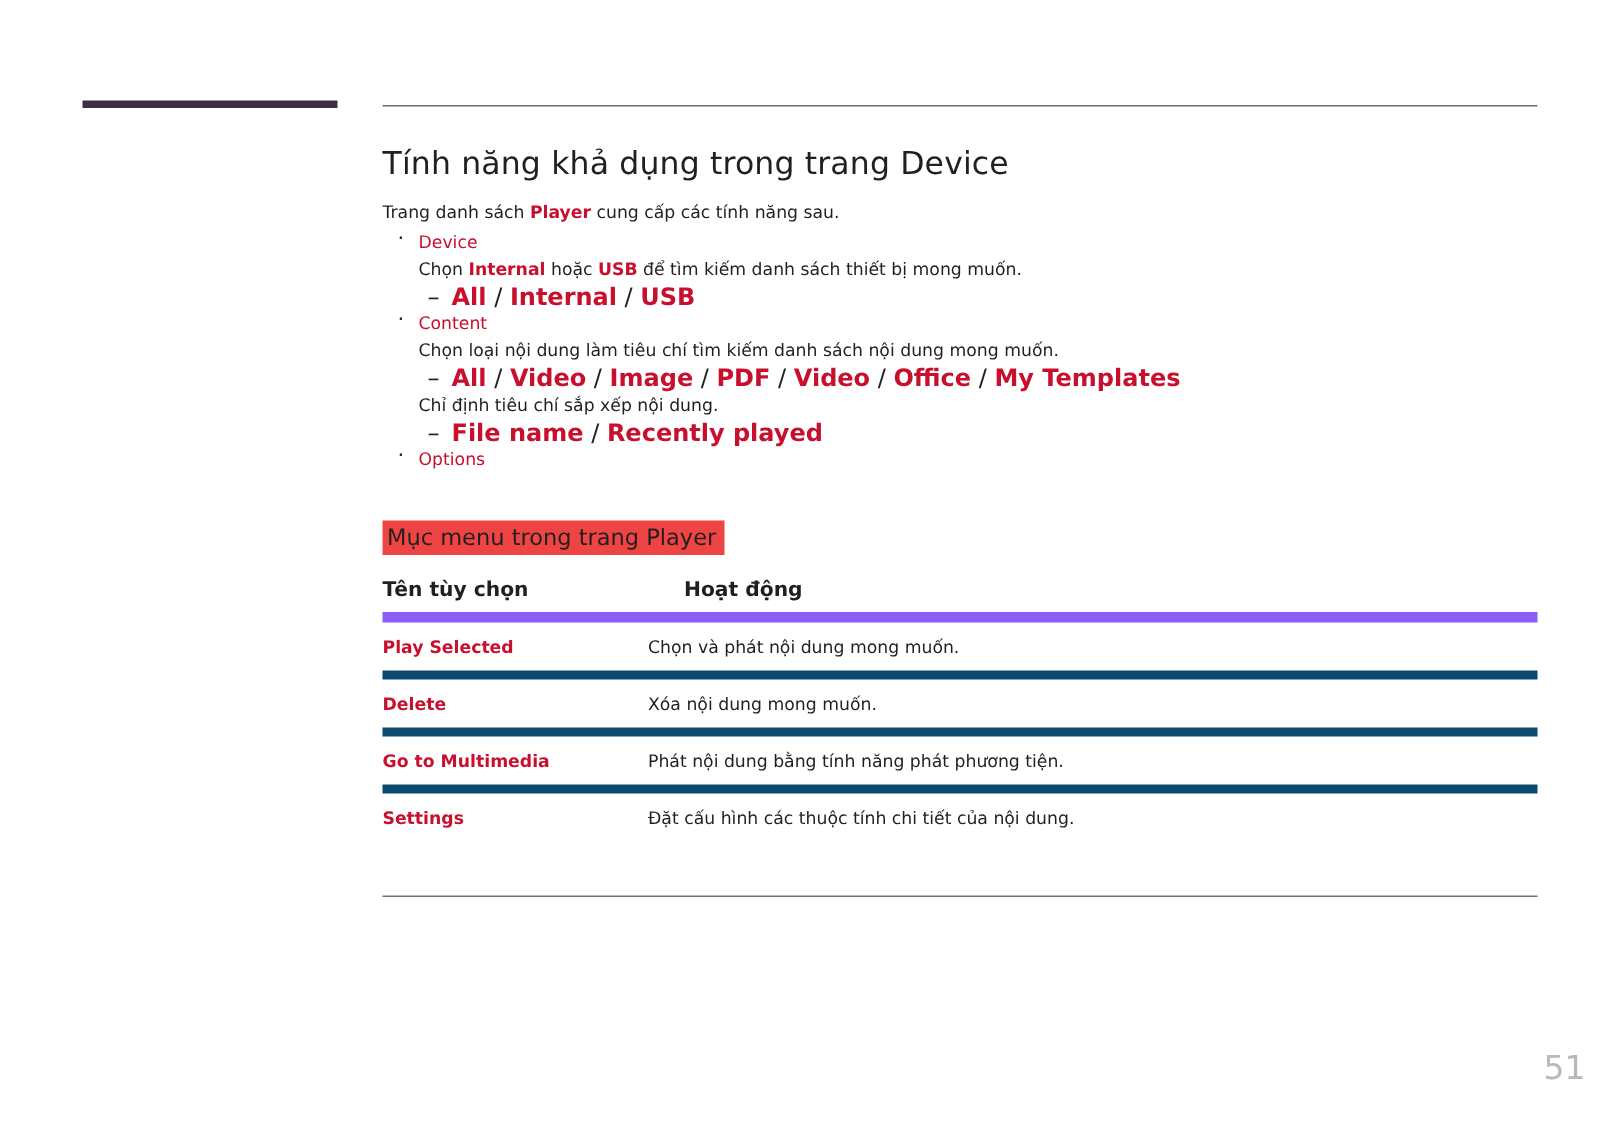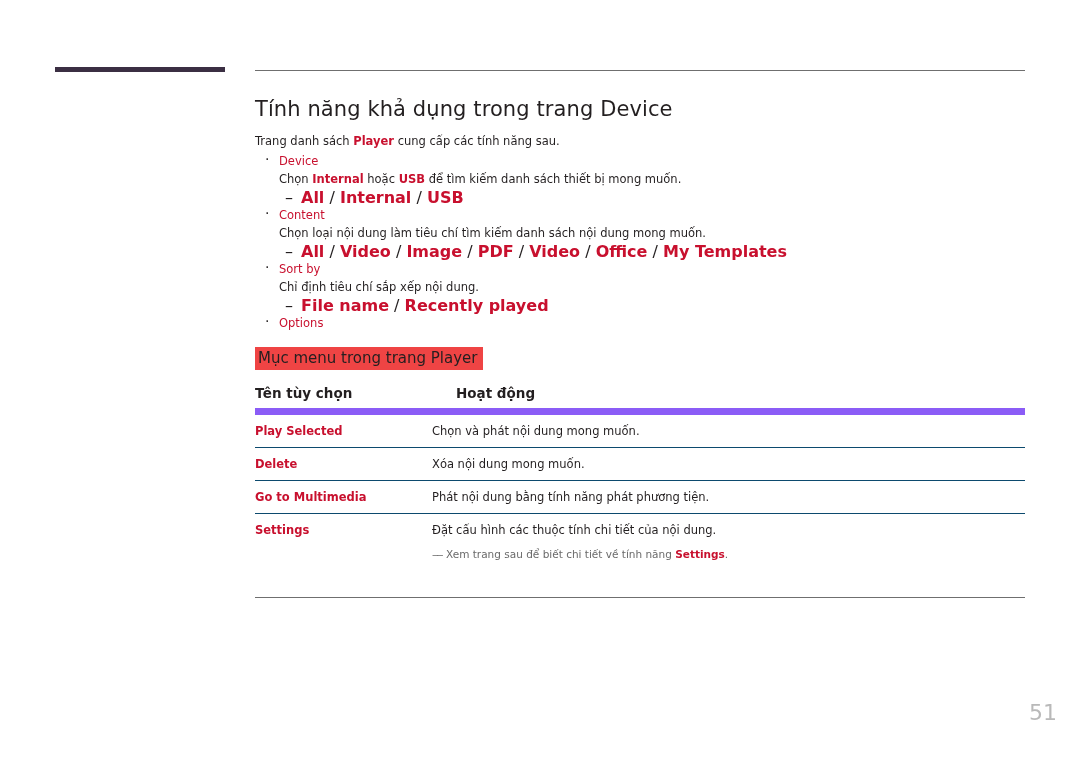--- a/index.html
+++ b/index.html
@@ -156,21 +156,21 @@
     font-weight: bold;
     color: #231f20;
   }
   .thead .c2 {
     font-size: 13.5px;
     font-weight: bold;
     color: #231f20;
   }
   .trow {
     display: flex;
-    border-bottom: 1px solid #0c4a6e;
+    border-bottom: 6px solid #0c4a6e;
     padding: 9px 0 9px 0;
     align-items: flex-start;
   }
   .trow .c1 {
     width: 177px;
     color: #c8102e;
     font-weight: bold;
     font-size: 11.5px;
     line-height: 14px;
   }
@@ -247,21 +247,20 @@
       <div class="b-head">Content</div>
       <div class="b-desc">
         <span>Chọn loại nội dung làm tiêu chí tìm kiếm danh sách nội dung mong muốn.</span>
       </div>
       <div class="b-sub">
         <span>All</span><span class="sep"> / </span><span>Video</span><span class="sep"> / </span><span>Image</span><span class="sep"> / </span><span>PDF</span><span class="sep"> / </span><span>Video</span><span class="sep"> / </span><span>Office</span><span class="sep"> / </span><span>My Templates</span>
       </div>
     </div>
 
     <div class="b-item">
-      <div class="b-head">Sort by</div>
       <div class="b-desc">
         <span>Chỉ định tiêu chí sắp xếp nội dung.</span>
       </div>
       <div class="b-sub">
         <span>File name</span><span class="sep"> / </span><span>Recently played</span>
       </div>
     </div>
 
     <div class="b-item">
       <div class="b-head">Options</div>
@@ -286,23 +285,20 @@
       <div class="c2">Xóa nội dung mong muốn.</div>
     </div>
     <div class="trow">
       <div class="c1">Go to Multimedia</div>
       <div class="c2">Phát nội dung bằng tính năng phát phương tiện.</div>
     </div>
     <div class="trow" style="border-bottom:none;">
       <div class="c1">Settings</div>
       <div class="c2">
         <span>Đặt cấu hình các thuộc tính chi tiết của nội dung.</span>
-        <div class="note">
-          <span>Xem trang sau để biết chi tiết về tính năng </span><span class="hl">Settings</span><span>.</span>
-        </div>
       </div>
     </div>
   </div>
 
   <div class="bottom-rule"></div>
 
   <div class="page-number">51</div>
 
 </div>
 

